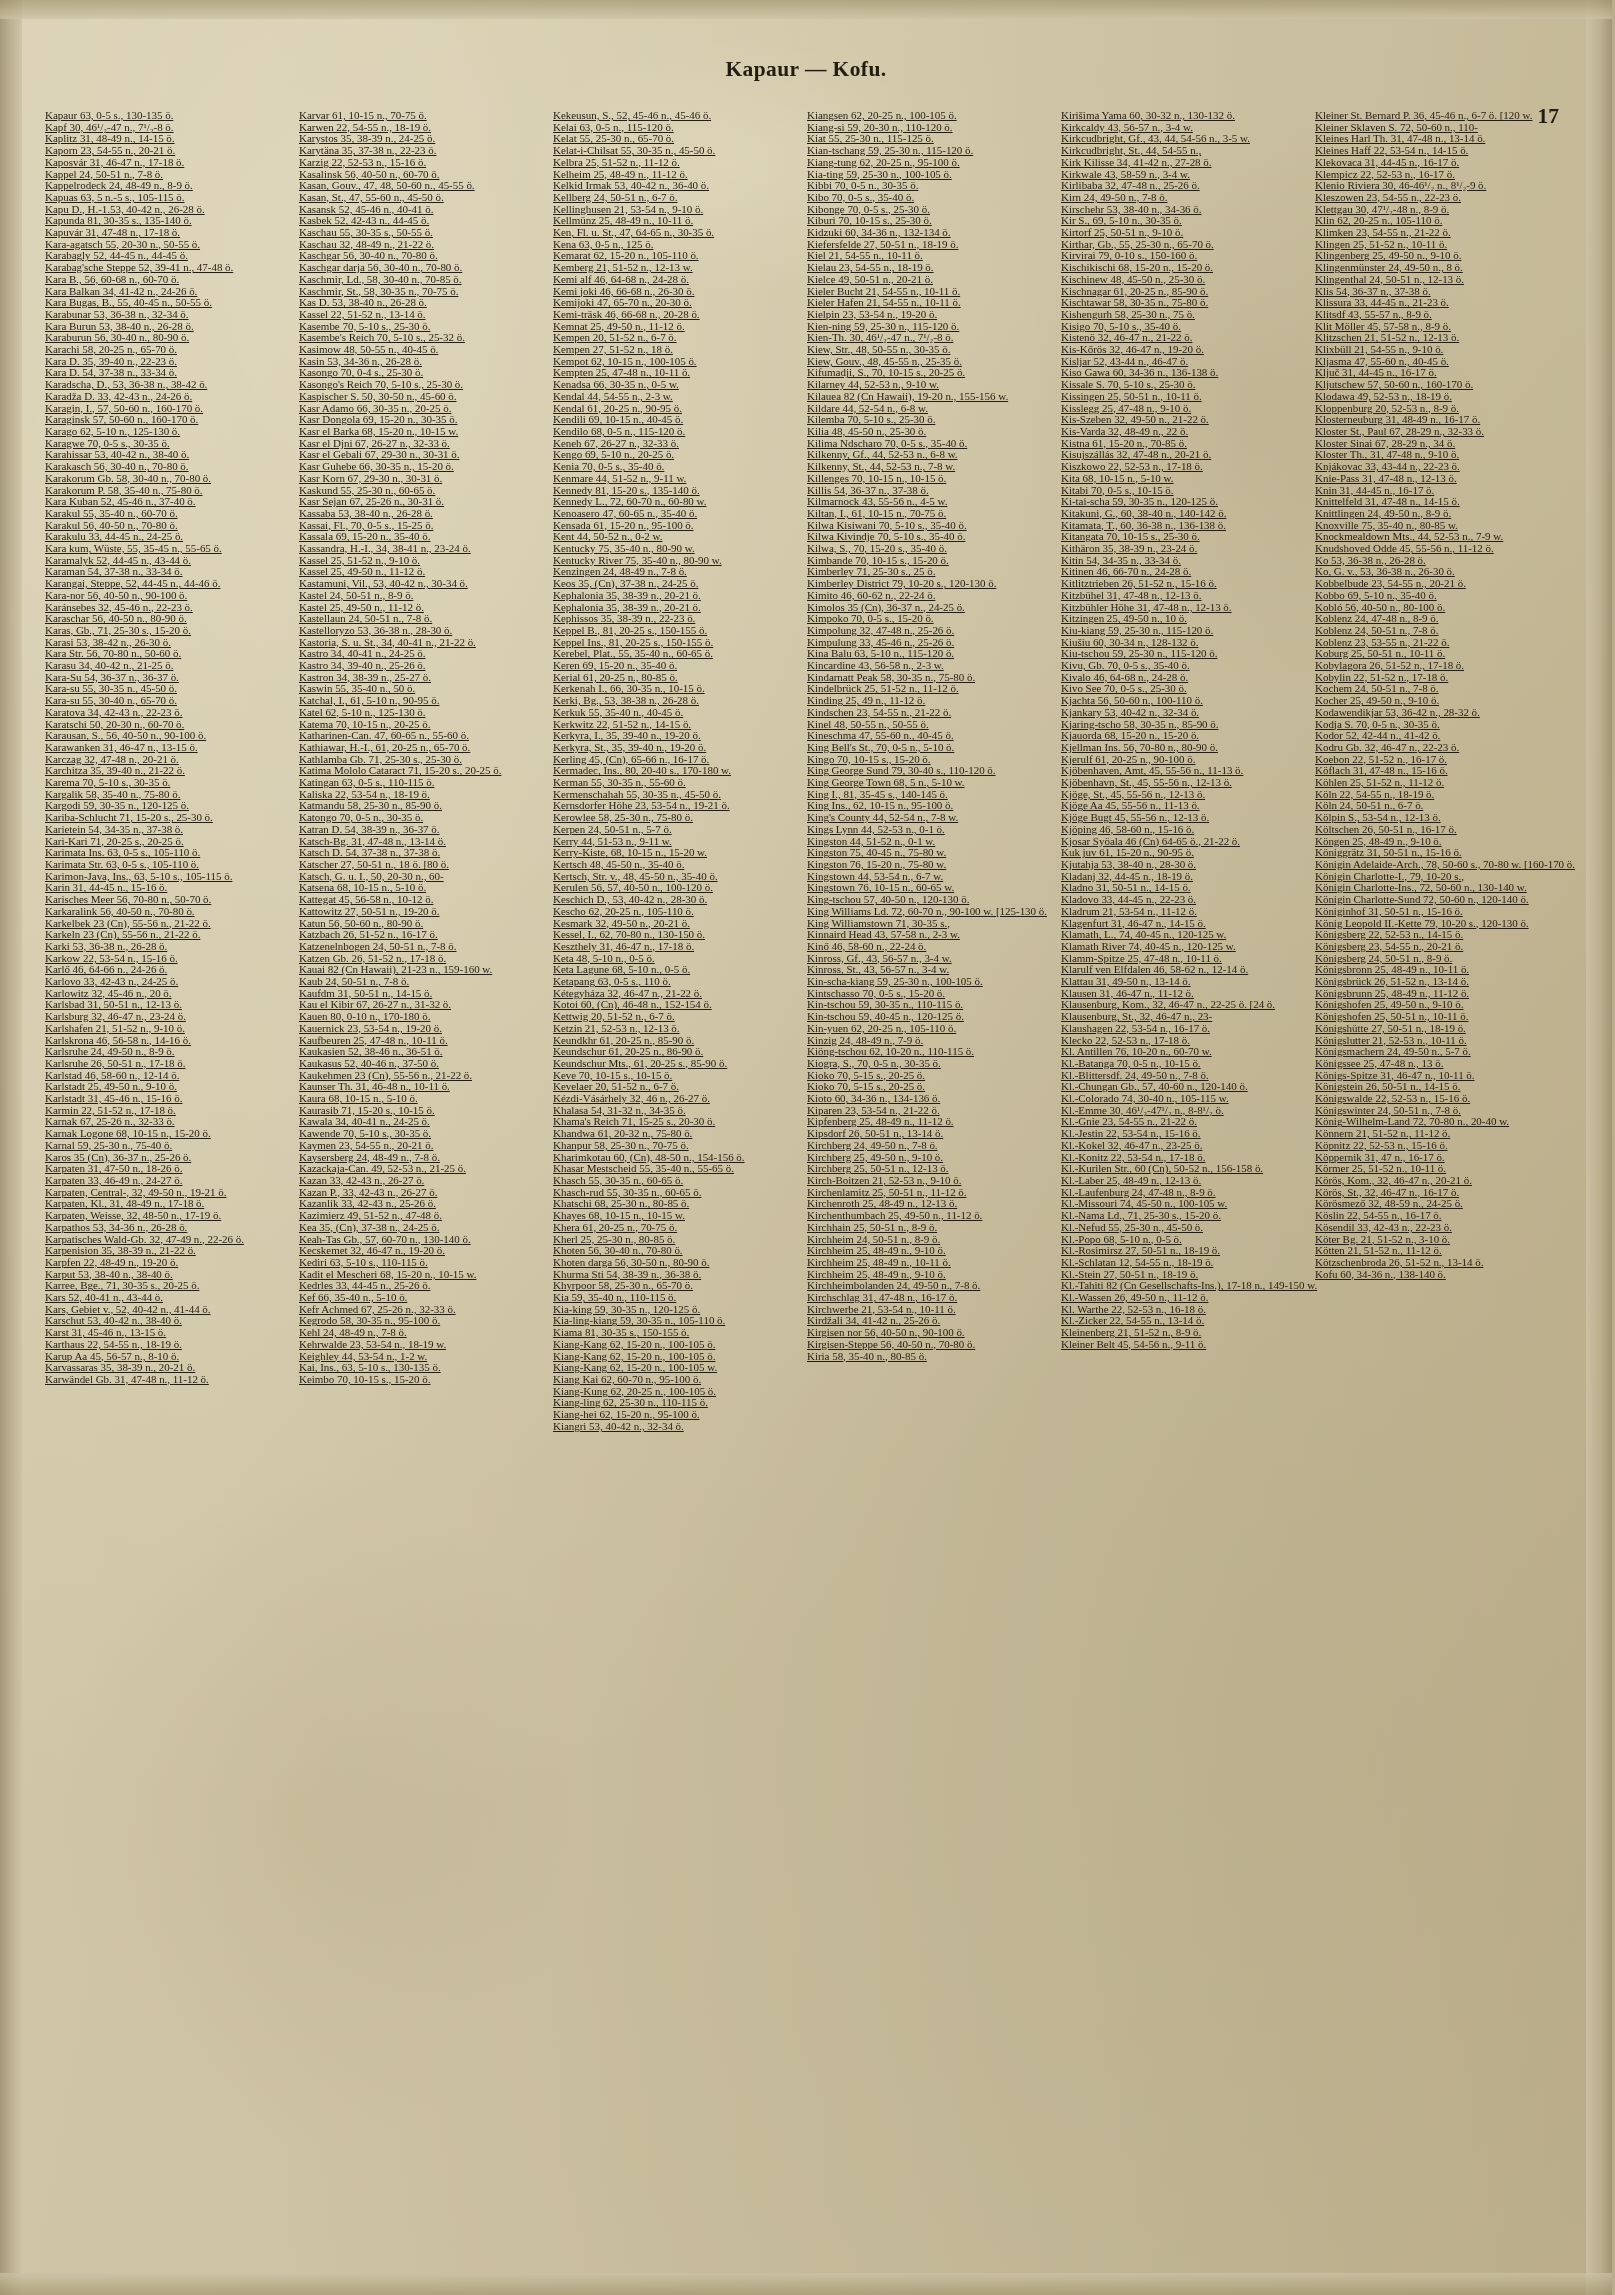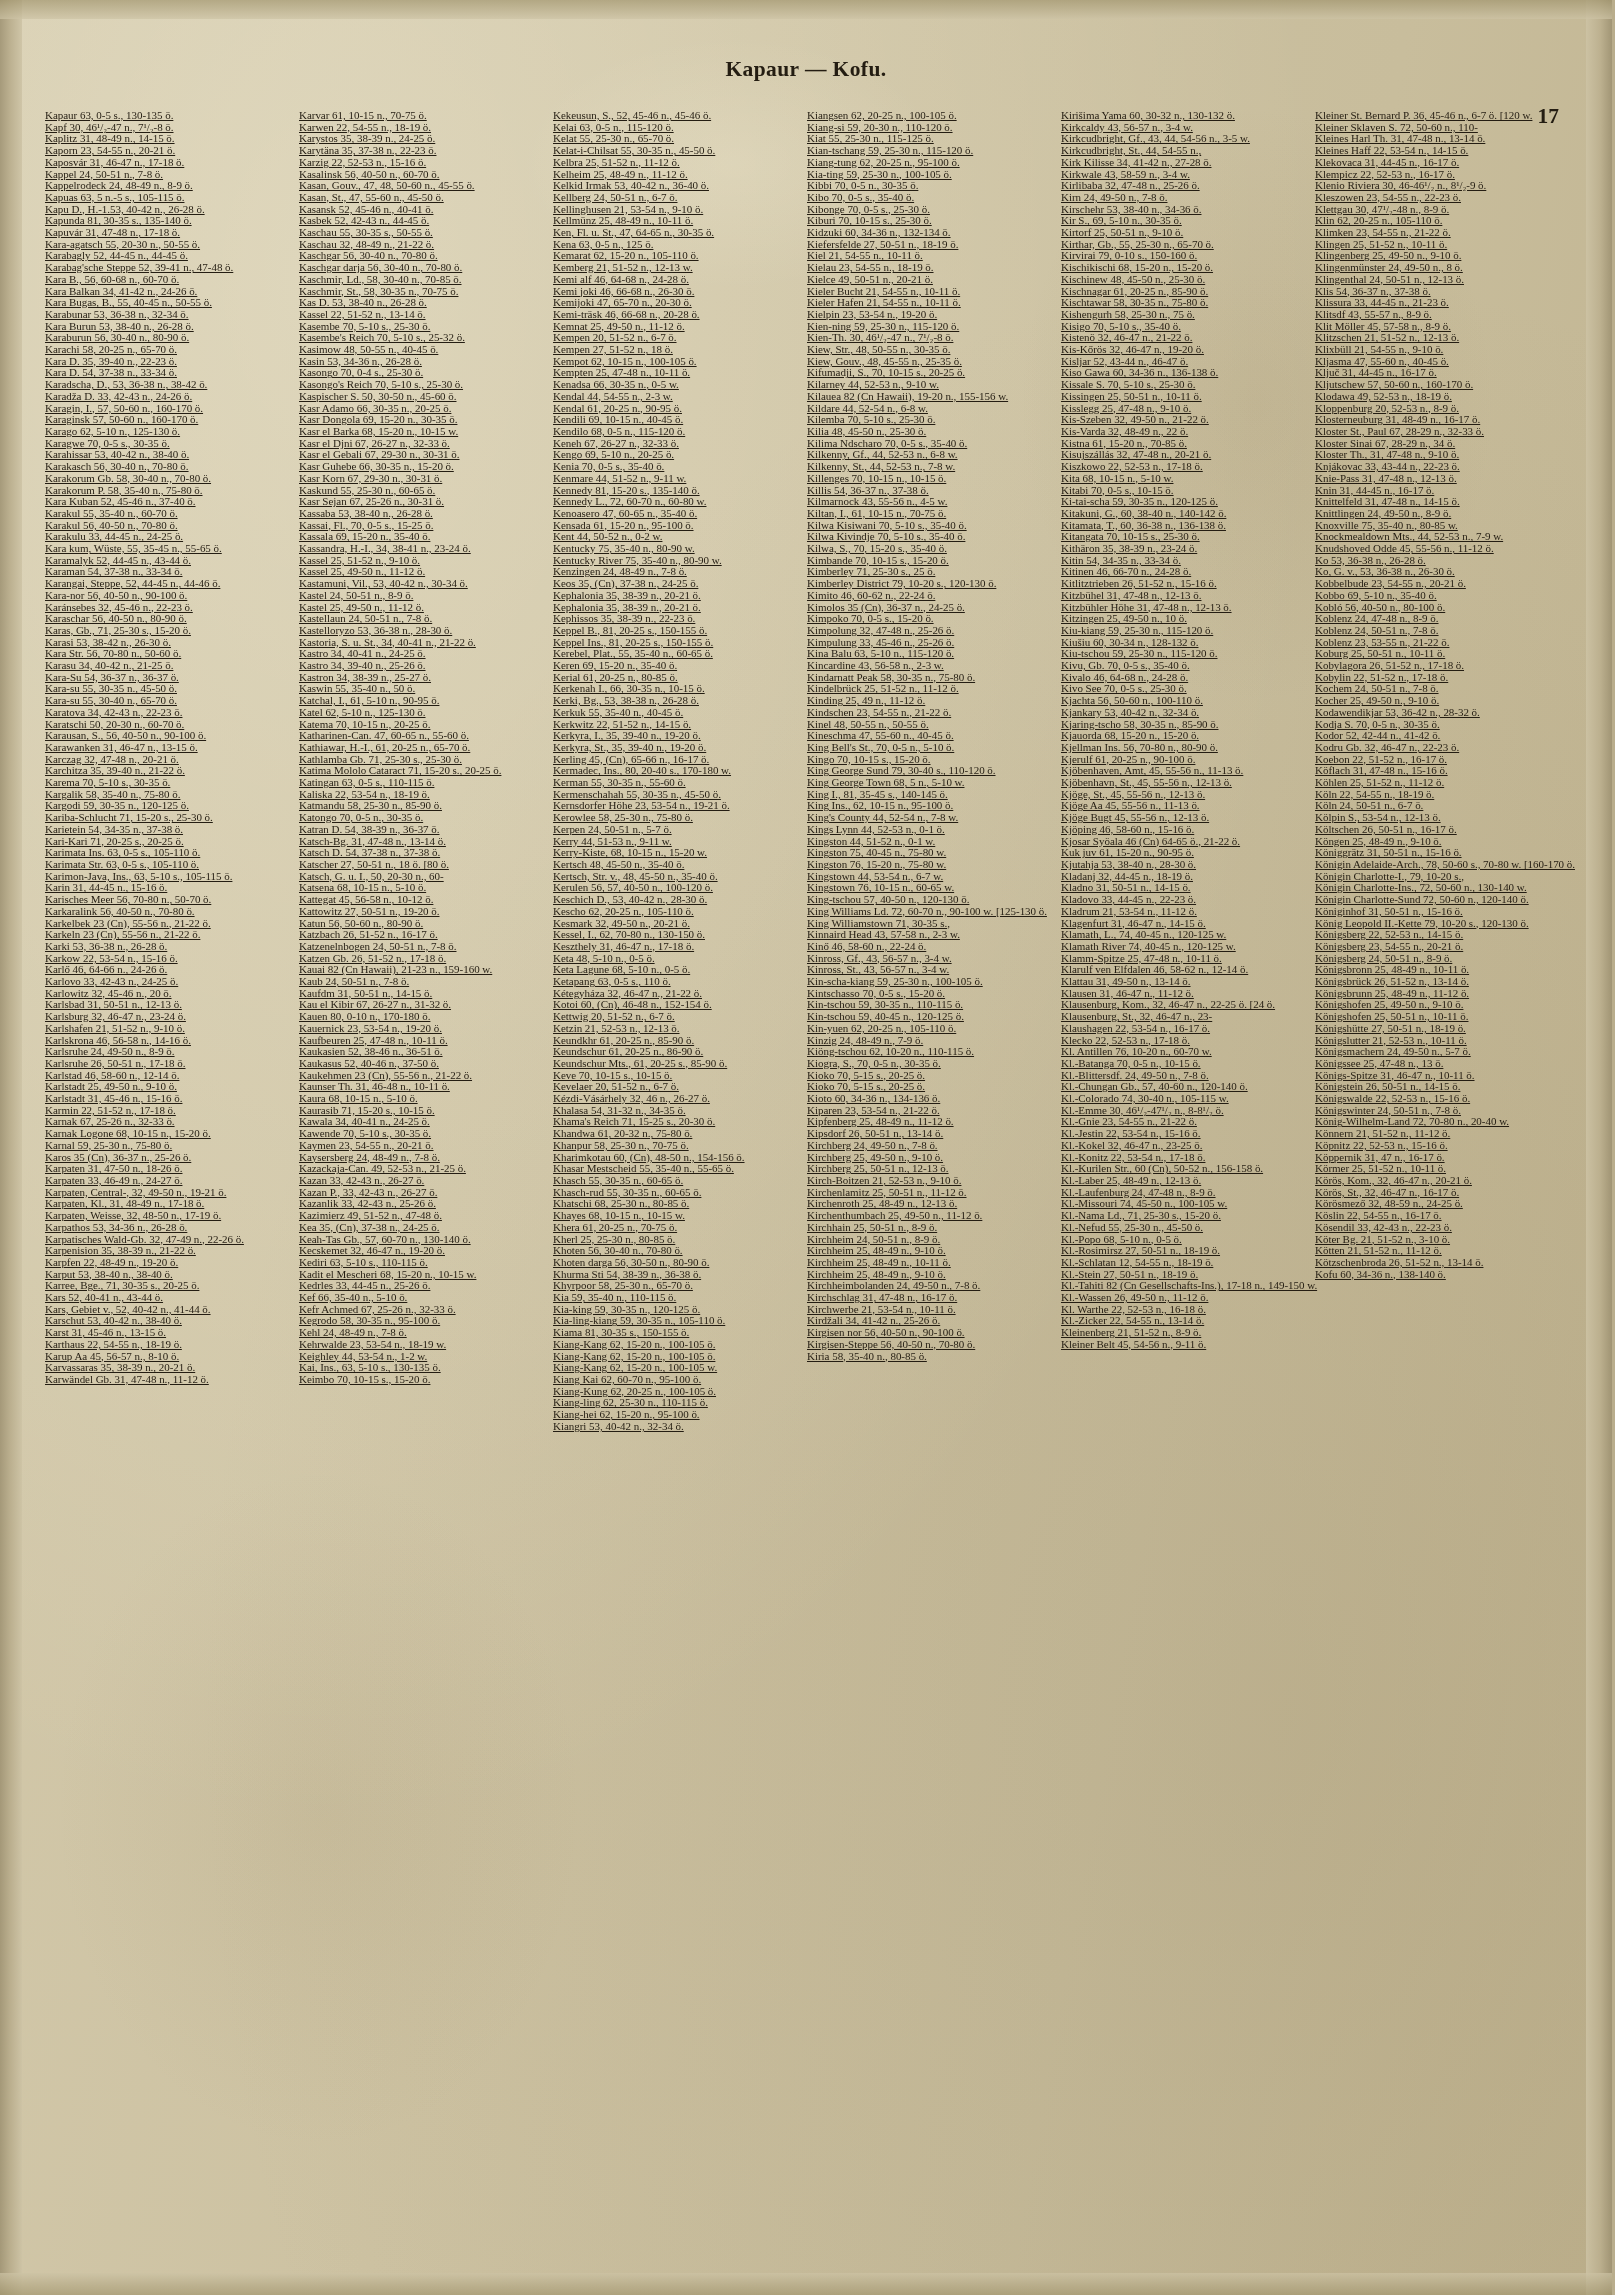--- a/index.html
+++ b/index.html
@@ -221,21 +221,21 @@
         <div class="entry">Karlshafen 21, 51-52 n., 9-10 ö.</div>
         <div class="entry">Karlskrona 46, 56-58 n., 14-16 ö.</div>
         <div class="entry">Karlsruhe 24, 49-50 n., 8-9 ö.</div>
         <div class="entry">Karlsruhe 26, 50-51 n., 17-18 ö.</div>
         <div class="entry">Karlstad 46, 58-60 n., 12-14 ö.</div>
         <div class="entry">Karlstadt 25, 49-50 n., 9-10 ö.</div>
         <div class="entry">Karlstadt 31, 45-46 n., 15-16 ö.</div>
         <div class="entry">Karmin 22, 51-52 n., 17-18 ö.</div>
         <div class="entry">Karnak 67, 25-26 n., 32-33 ö.</div>
         <div class="entry">Karnak Logone 68, 10-15 n., 15-20 ö.</div>
-        <div class="entry">Karnal 59, 25-30 n., 75-80 ö.</div>
+        <div class="entry">Karnal 59, 25-30 n., 75-40 ö.</div>
         <div class="entry">Karos 35 (Cn), 36-37 n., 25-26 ö.</div>
         <div class="entry">Karpaten 31, 47-50 n., 18-26 ö.</div>
         <div class="entry">Karpaten 33, 46-49 n., 24-27 ö.</div>
         <div class="entry ind">Karpaten, Central-, 32, 49-50 n., 19-21 ö.</div>
         <div class="entry">Karpaten, Kl., 31, 48-49 n., 17-18 ö.</div>
         <div class="entry">Karpaten, Weisse, 32, 48-50 n., 17-19 ö.</div>
         <div class="entry">Karpathos 53, 34-36 n., 26-28 ö.</div>
         <div class="entry ind">Karpatisches Wald-Gb. 32, 47-49 n., 22-26 ö.</div>
         <div class="entry">Karpenision 35, 38-39 n., 21-22 ö.</div>
         <div class="entry">Karpfen 22, 48-49 n., 19-20 ö.</div>

